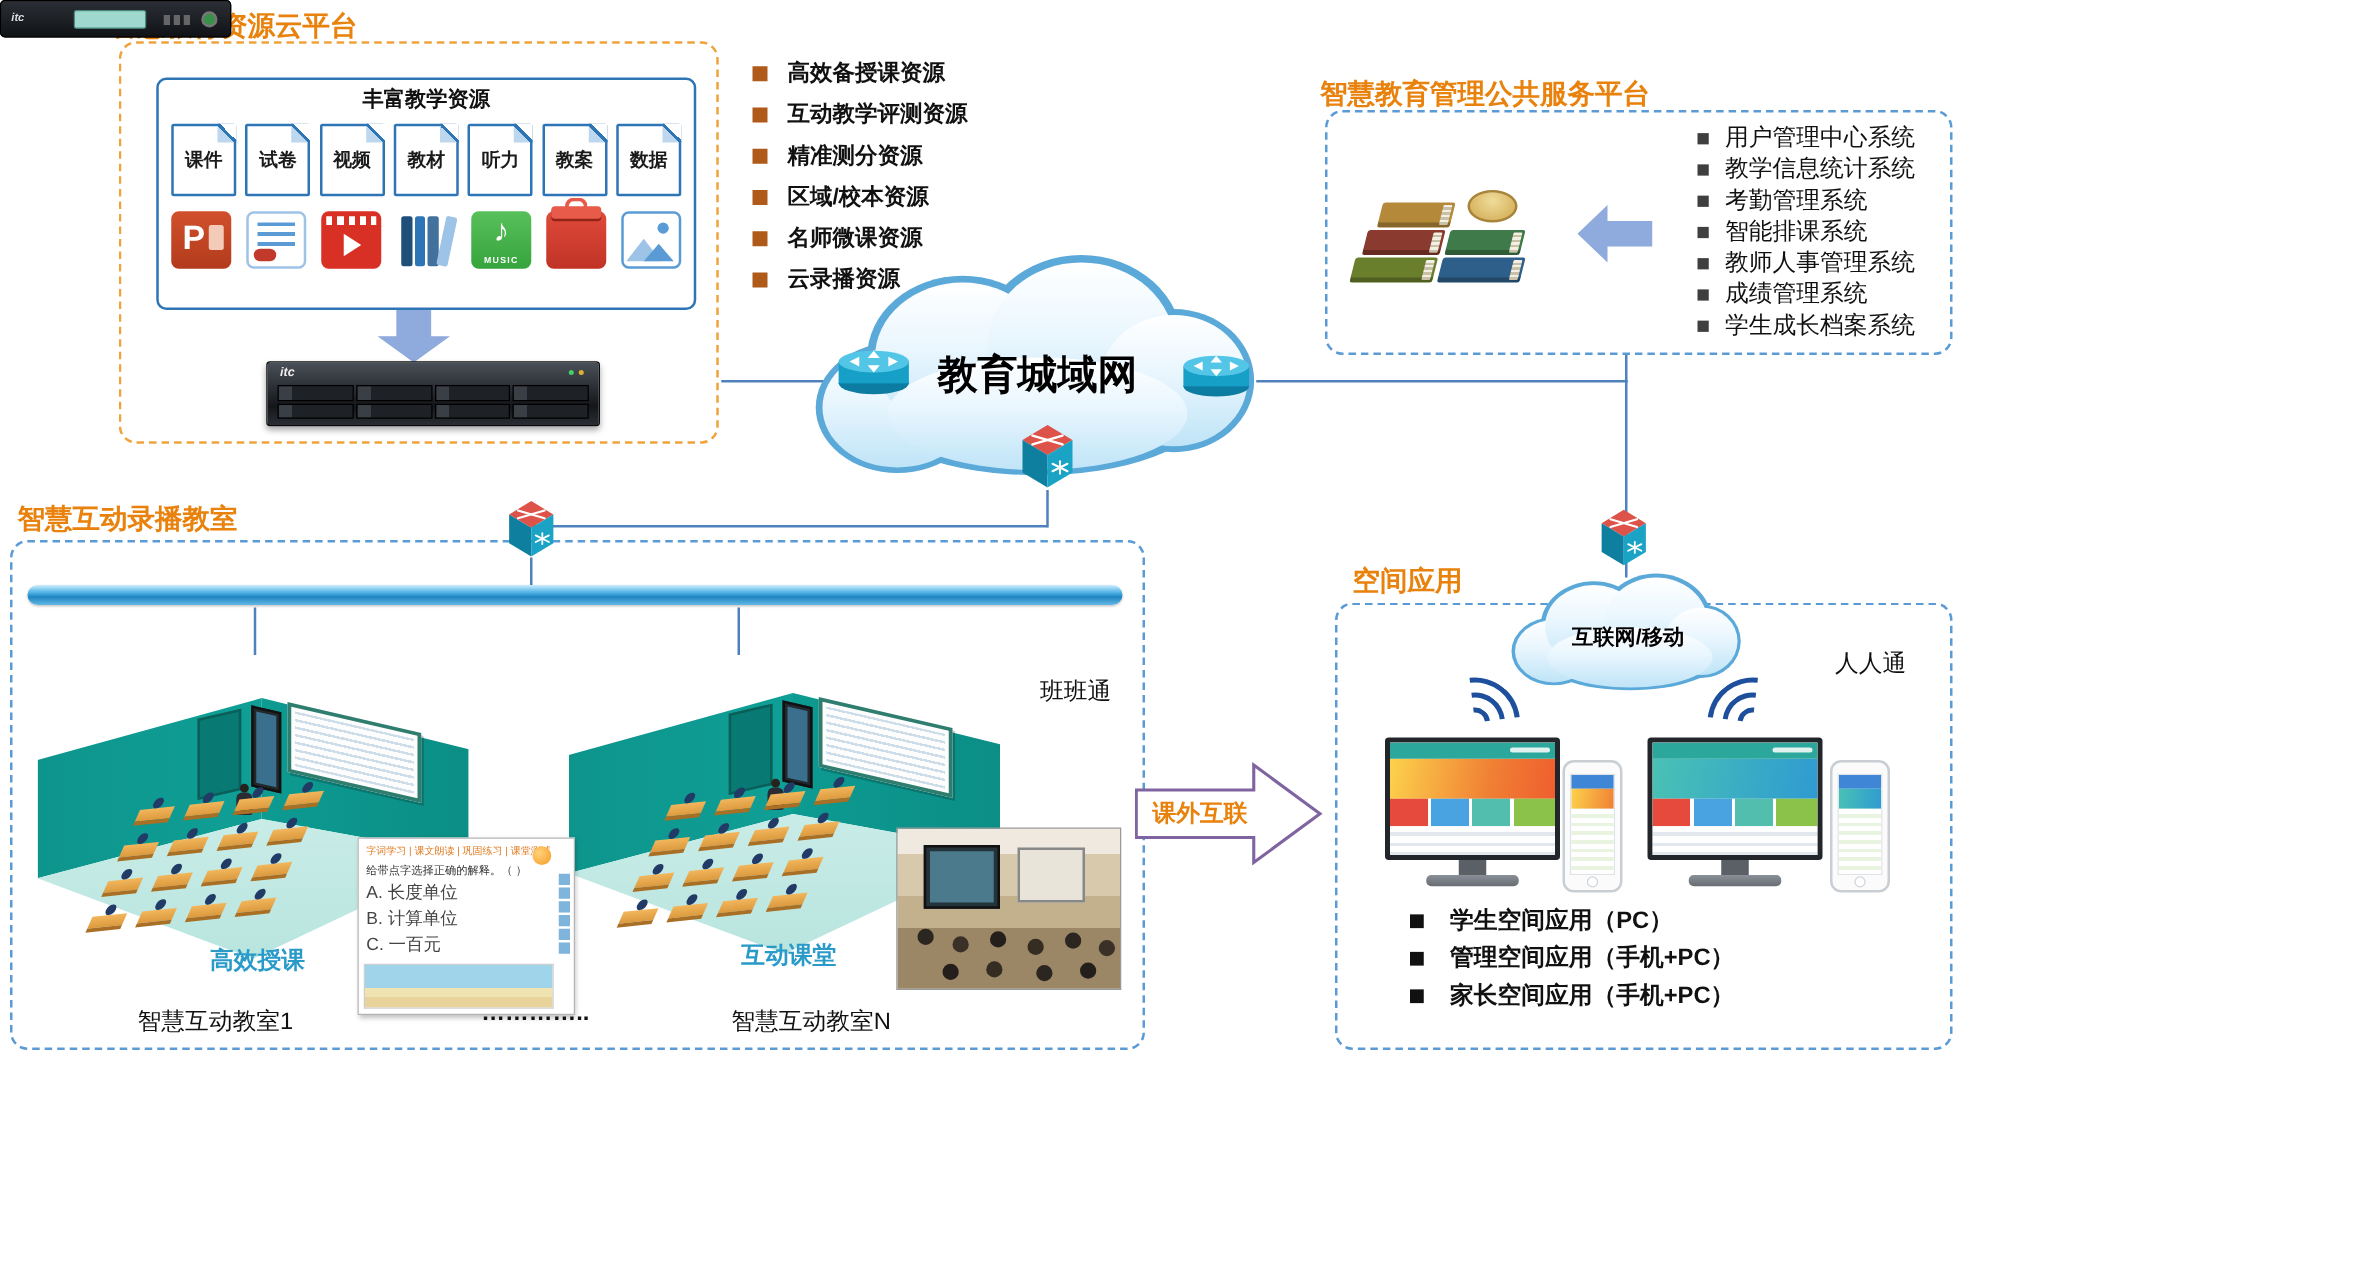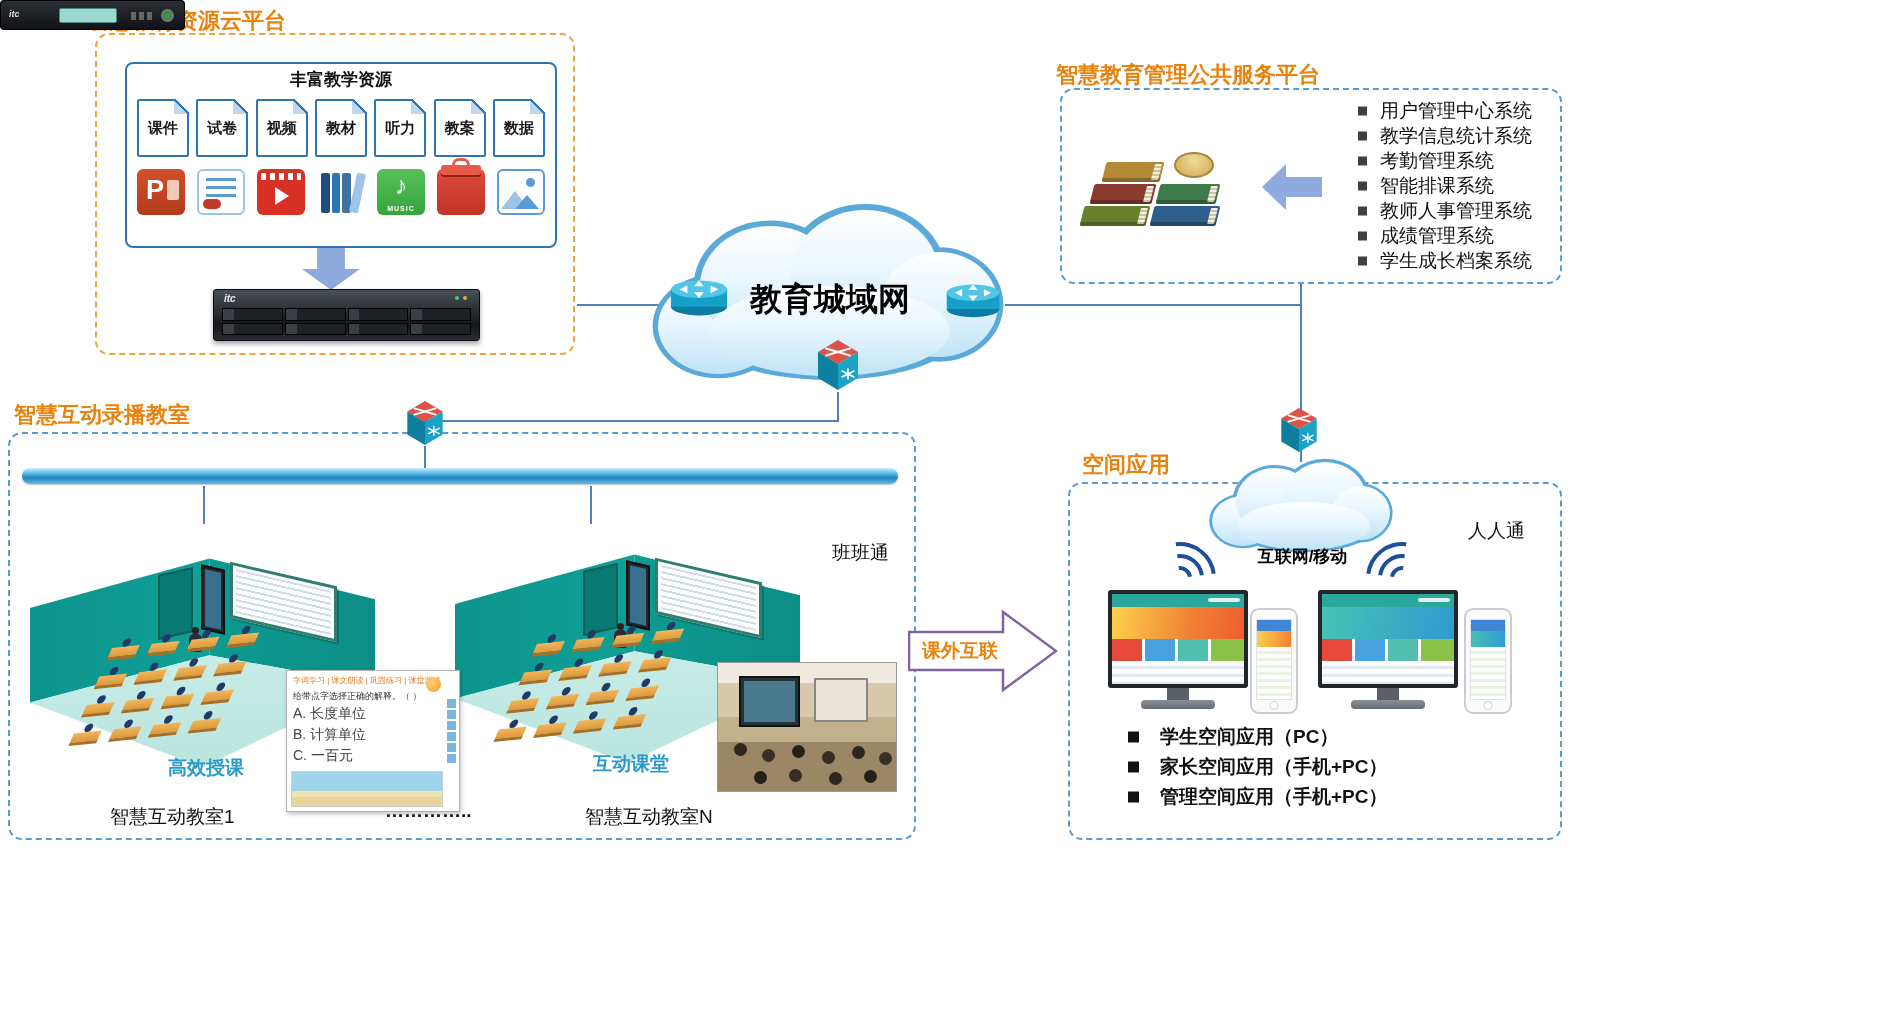--- a/index.html
+++ b/index.html
@@ -90,21 +90,21 @@
 .cloud.big .p2{left:50px;top:26px;width:140px;height:120px;}
 .cloud.big .p3{left:140px;top:10px;width:150px;height:135px;}
 .cloud.big .p4{left:230px;top:52px;width:118px;height:105px;}
 .cloud.big .p5{left:60px;top:86px;width:240px;height:90px;}
 .cloud.small .p1{left:2px;top:40px;width:62px;height:50px;}
 .cloud.small .p2{left:26px;top:12px;width:78px;height:66px;}
 .cloud.small .p3{left:74px;top:6px;width:82px;height:72px;}
 .cloud.small .p4{left:122px;top:30px;width:58px;height:54px;}
 .cloud.small .p5{left:28px;top:46px;width:132px;height:48px;}
 .wan-label{position:absolute;left:0;right:0;top:78px;text-align:center;font-size:32px;font-weight:bold;color:#000;font-family:Liberation Serif, serif;}
-.net-label{position:absolute;left:0;right:0;top:42px;text-align:center;font-size:17px;font-weight:bold;color:#000;margin-top:47px;}
+.net-label{position:absolute;left:0;right:0;top:42px;text-align:center;font-size:17px;font-weight:bold;color:#000;}
 .router,.switch3d{position:absolute;}
 
 
 .busbar{position:absolute;height:16px;border-radius:8px;box-shadow:0 1px 2px rgba(0,0,0,.25);
   background:linear-gradient(180deg,#cfeefc 0,#56b6e8 35%,#1f85c0 60%,#63b9e6 100%);}
 .recorder{position:absolute;width:185px;height:30px;background:linear-gradient(#2b2f35,#101216);border-radius:4px;border:1px solid #000;}
 .recorder .brand{position:absolute;left:8px;top:8px;color:#ddd;font-size:9px;font-weight:bold;font-style:italic;}
 .recorder .lcd{position:absolute;left:58px;top:7px;width:58px;height:15px;background:#9fd8cf;border:1px solid #4a8a80;border-radius:2px;}
 .recorder .btns{position:absolute;right:32px;top:11px;display:flex;gap:3px;}
 .recorder .btn{width:5px;height:8px;background:#666;}
@@ -295,20 +295,29 @@
         <i class="bay"></i>
         <i class="bay"></i>
         <i class="bay"></i>
       <i class="bay"></i>
         <i class="bay"></i>
         <i class="bay"></i>
         <i class="bay"></i>
     </div>
   </div>
 
+  <ul class="blist res" style="left:596px;top:42px">
+
+  <li>高效备授课资源</li>
+      <li>互动教学评测资源</li>
+      <li>精准测分资源</li>
+      <li>区域/校本资源</li>
+      <li>名师微课资源</li>
+      <li>云录播资源</li>
+    </ul>
 
   <div class="cloud big" style="left:650px;top:200px;width:360px;height:185px">
     <i class="o p1"></i>
       <i class="o p2"></i>
       <i class="o p3"></i>
       <i class="o p4"></i>
       <i class="o p5"></i>
     <i class="f p1"></i>
       <i class="f p2"></i>
       <i class="f p3"></i>
@@ -590,17 +599,17 @@
     <div class="p-screen">
       <div class="p-head"></div>
         <div class="p-banner"></div>
         <div class="p-rows"></div>
     </div>
   </div>
 
   <ul class="blist space" style="left:1120px;top:722px">
 
       <li>学生空间应用（PC）</li>
+      <li>管理空间应用（手机+PC）</li>
       <li>家长空间应用（手机+PC）</li>
-      <li>管理空间应用（手机+PC）</li>
     </ul>
 
 </div>
 
 </body></html>

